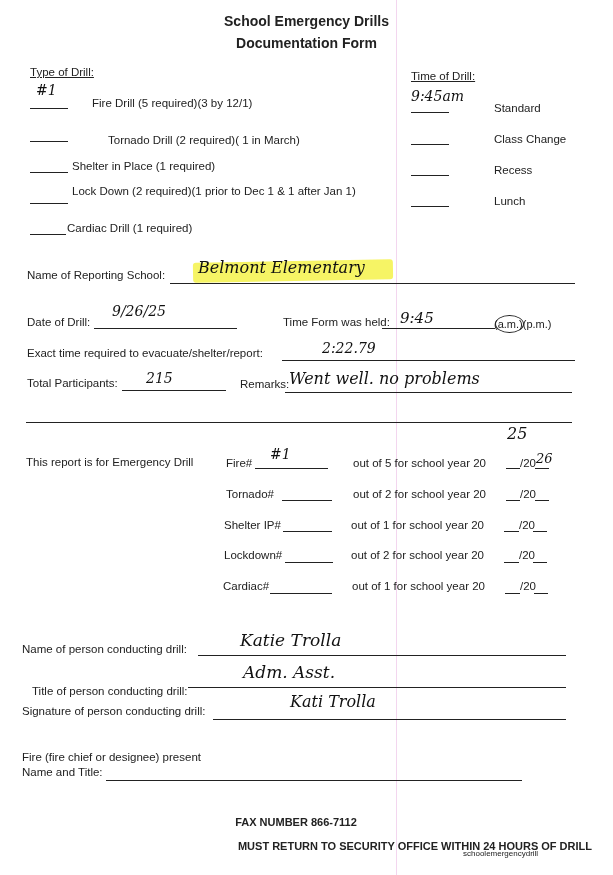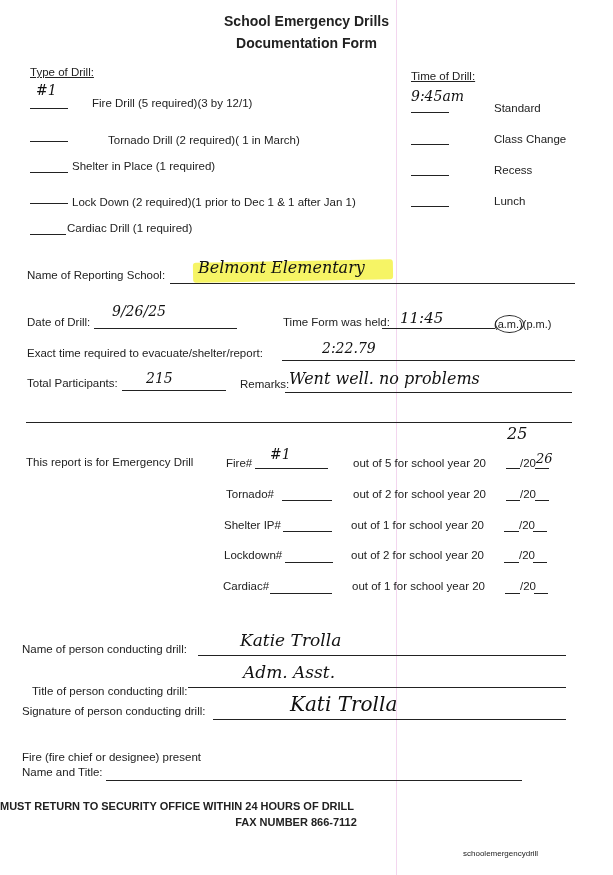--- a/index.html
+++ b/index.html
@@ -35,21 +35,21 @@
 <div>
   <div class="line" style="left:30px;top:141px;width:38px;"></div>
   <div class="abs lbl" style="left:72px;top:134px;margin-left:36px;">Tornado Drill (2 required)(  1 in March)</div>
 </div>
 <div>
   <div class="line" style="left:30px;top:172px;width:38px;"></div>
   <div class="abs lbl" style="left:72px;top:160px;">Shelter in Place (1 required)</div>
 </div>
 <div>
   <div class="line" style="left:30px;top:203px;width:38px;"></div>
-  <div class="abs lbl" style="left:72px;top:196px;">Lock Down (2 required)(1 prior to Dec 1 &amp; 1 after Jan 1)</div>
+  <div class="abs lbl" style="left:72px;top:185px;">Lock Down (2 required)(1 prior to Dec 1 &amp; 1 after Jan 1)</div>
 </div>
 <div>
   <div class="line" style="left:30px;top:234px;width:36px;"></div>
   <div class="abs lbl" style="left:67px;top:222px;">Cardiac Drill (1 required)</div>
 </div>
 
 <div class="abs lbl u" style="left:411px;top:70px;">Time of Drill:</div>
 
 <div>
   <div class="hand" style="left:411px;top:88px;font-size:14px;">9:45am</div>
@@ -72,21 +72,21 @@
 <div class="abs lbl" style="left:27px;top:269px;">Name of Reporting School:</div>
 <div class="hl" style="left:193px;top:261px;width:200px;height:20px;"></div>
 <div class="hand" style="left:198px;top:258px;font-size:16px;">Belmont Elementary</div>
 <div class="line" style="left:170px;top:283px;width:405px;"></div>
 
 <div class="abs lbl" style="left:27px;top:316px;">Date of Drill:</div>
 <div class="hand" style="left:112px;top:303px;font-size:14px;">9/26/25</div>
 <div class="line" style="left:94px;top:328px;width:143px;"></div>
 
 <div class="abs lbl" style="left:283px;top:316px;">Time Form was held:</div>
-<div class="hand" style="left:400px;top:309px;font-size:15px;">11:45</div>
+<div class="hand" style="left:400px;top:309px;font-size:15px;">9:45</div>
 <div class="line" style="left:382px;top:328px;width:113px;"></div>
 <div class="abs lbl" style="left:494px;top:318px;font-size:11px;">(<span>a.m.</span>)(<span>p.m.</span>)</div>
 <div class="circle" style="left:495px;top:315px;width:27px;height:16px;"></div>
 
 <div class="abs lbl" style="left:27px;top:347px;">Exact time required to evacuate/shelter/report:</div>
 <div class="hand" style="left:322px;top:340px;font-size:14px;">2:22.79</div>
 <div class="line" style="left:282px;top:360px;width:293px;"></div>
 
 <div class="abs lbl" style="left:27px;top:377px;">Total Participants:</div>
 <div class="hand" style="left:146px;top:370px;font-size:14px;">215</div>
@@ -149,22 +149,22 @@
 
 <div class="abs lbl" style="left:22px;top:643px;">Name of person conducting drill:</div>
 <div class="hand" style="left:240px;top:630px;font-size:17px;">Katie Trolla</div>
 <div class="line" style="left:198px;top:655px;width:368px;"></div>
 
 <div class="abs lbl" style="left:32px;top:673px;margin-top:12px;">Title of person conducting drill:</div>
 <div class="hand" style="left:243px;top:662px;font-size:17px;">Adm. Asst.</div>
 <div class="line" style="left:188px;top:687px;width:378px;"></div>
 
 <div class="abs lbl" style="left:22px;top:705px;">Signature of person conducting drill:</div>
-<div class="hand" style="left:290px;top:692px;font-size:20px;">Kati Trolla</div>
+<div class="hand" style="left:290px;top:692px;font-size:16px;">Kati Trolla</div>
 <div class="line" style="left:213px;top:719px;width:353px;"></div>
 
 <div class="abs lbl" style="left:22px;top:751px;">Fire (fire chief or designee) present</div>
 <div class="abs lbl" style="left:22px;top:766px;">Name and Title:</div>
 <div class="line" style="left:106px;top:780px;width:416px;"></div>
 
-<div class="abs footer" style="left:0;width:592px;text-align:left;top:800px;">MUST RETURN TO SECURITY OFFICE WITHIN 24 HOURS OF DRILL</div>
+<div class="abs footer" style="left:0;width:592px;text-align:right;top:840px;">MUST RETURN TO SECURITY OFFICE WITHIN 24 HOURS OF DRILL</div>
 <div class="abs footer" style="left:0;width:592px;text-align:center;top:816px;">FAX NUMBER 866-7112</div>
 <div class="abs tiny" style="left:463px;top:849px;">schoolemergencydrill</div>
 
 </body></html>

